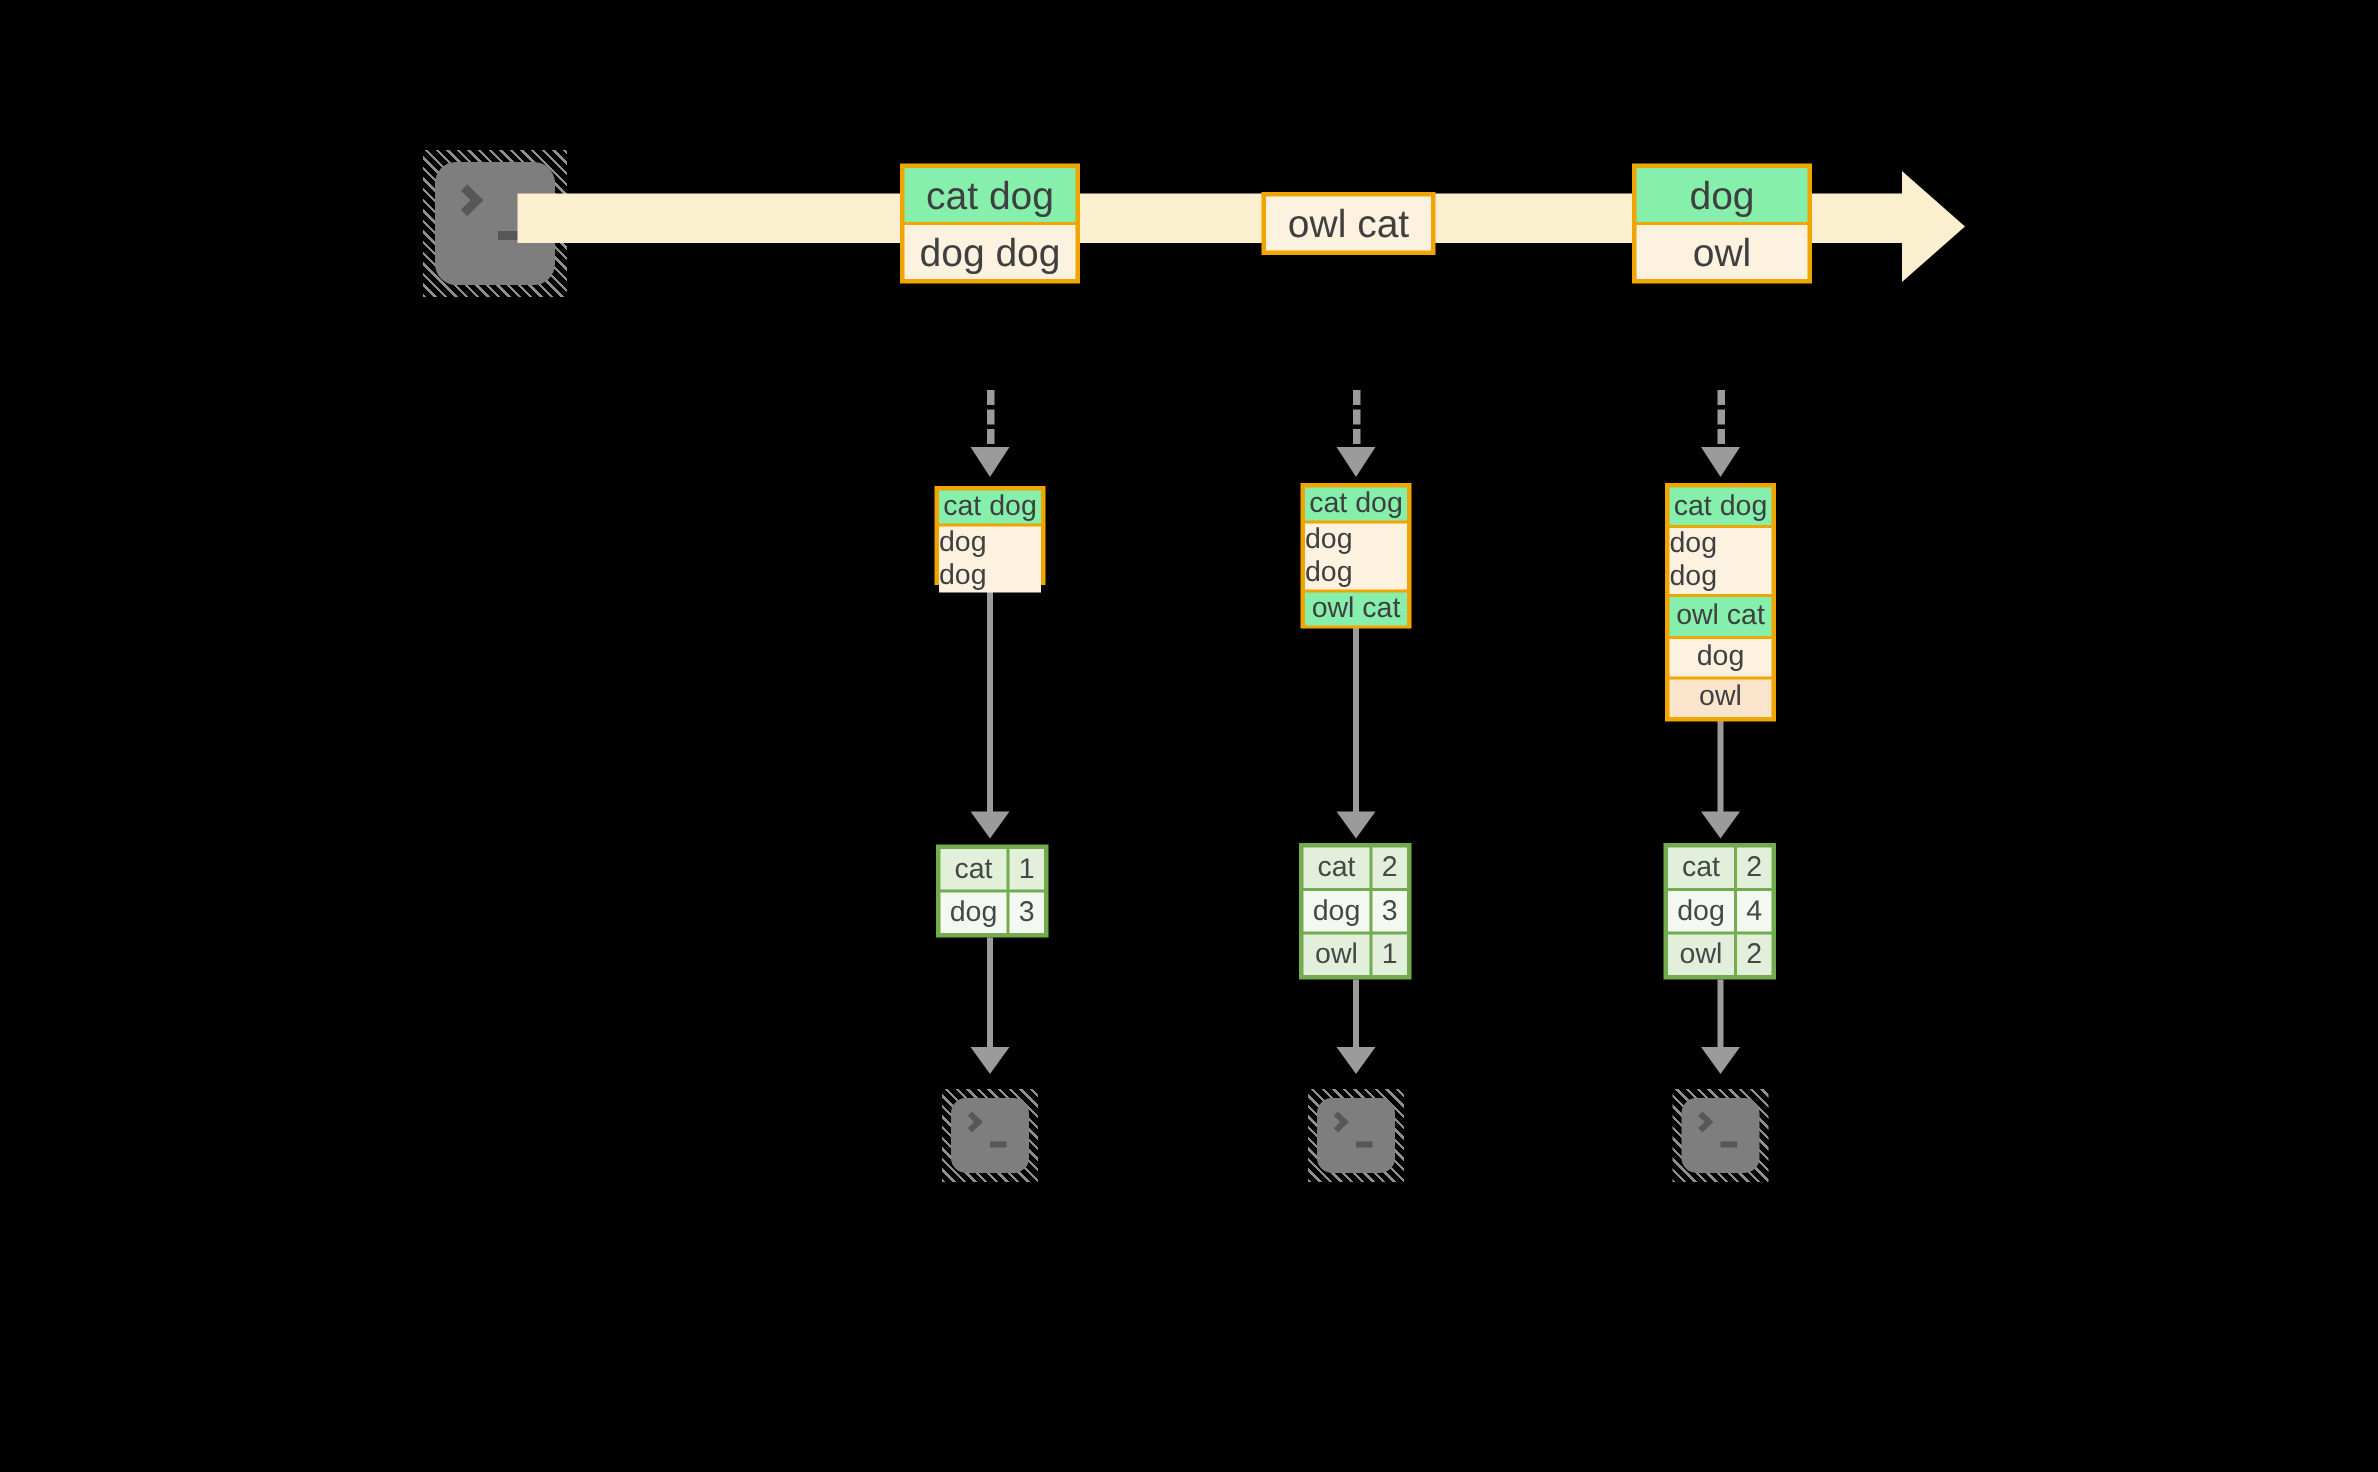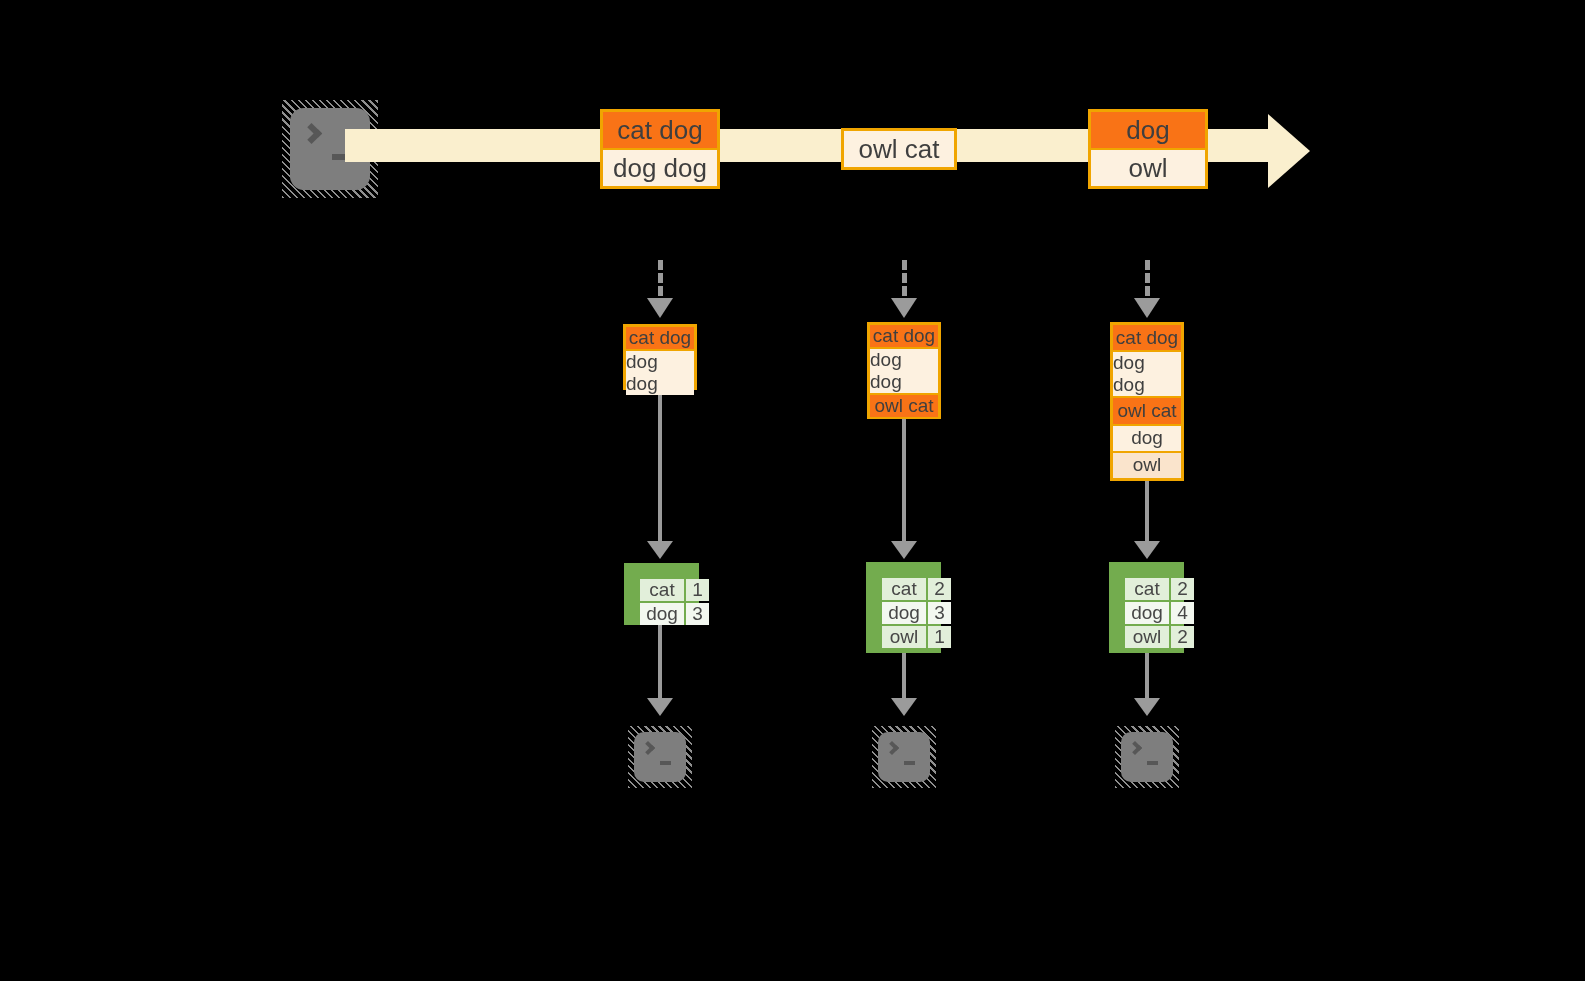--- a/index.html
+++ b/index.html
@@ -18,38 +18,38 @@
   .chev.small{border-top-width:4px;border-right-width:4px;}
   .prompt-dash{position:absolute;background:#575757;}
 
   
   .band{background:#FAEFCE;}
   .band-head{width:0;height:0;border-top:37px solid transparent;border-bottom:37px solid transparent;border-left:42px solid #FAEFCE;}
 
   
   .record{background:#F0A500;display:grid;gap:2px;padding:3px;}
   .record .cell{background:#FDF1E0;display:flex;align-items:center;justify-content:center;}
-  .record .cell.dark{background:#f97316;}
+  .record .cell.dark{background:#86efac;}
   .record .cell.mid{background:#FAE4CC;}
   .record.stream .cell{font-size:26px;}
   .record.stack .cell{font-size:19px;}
 
   
   .vline{width:4px;background:#9B9B9B;}
   .dashline{width:0;border-left:5px dashed #9B9B9B;}
   .dhead{width:0;height:0;border-left:13px solid transparent;border-right:13px solid transparent;border-top:20px solid #9B9B9B;}
   .ahead{width:0;height:0;border-left:13px solid transparent;border-right:13px solid transparent;border-top:18px solid #9B9B9B;}
 
   
   .banner{background:#FFFFFF;display:flex;align-items:center;justify-content:center;}
   .banner-line{position:absolute;top:0;width:4px;height:100%;background:#DCDCDC;}
   .banner-text{position:relative;font-size:33px;color:#282828;letter-spacing:0.5px;}
 
   
-  .result{background:#73AC4E;display:grid;grid-template-columns:44px 23px;gap:2px;padding:16px;}
+  .result{background:#73AC4E;display:grid;grid-template-columns:44px 23px;gap:2px;padding:3px;}
   .result .cell{background:#F3F8F0;display:flex;align-items:center;justify-content:center;font-size:19px;color:#474747;}
   .result .cell.dark{background:#E2EFDA;}
 </style>
 </head>
 <body>
 
 <div class="canvas">
 
   <div class="abs term" style="left:282px;top:100px;width:96px;height:98px;">
     <div class="term-body" style="left:8px;top:8px;width:80px;height:82px;">

